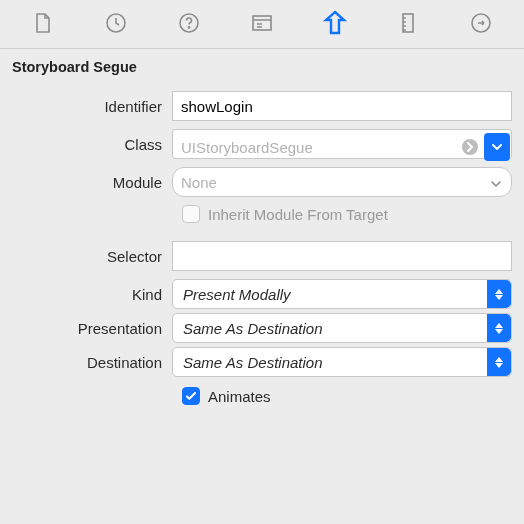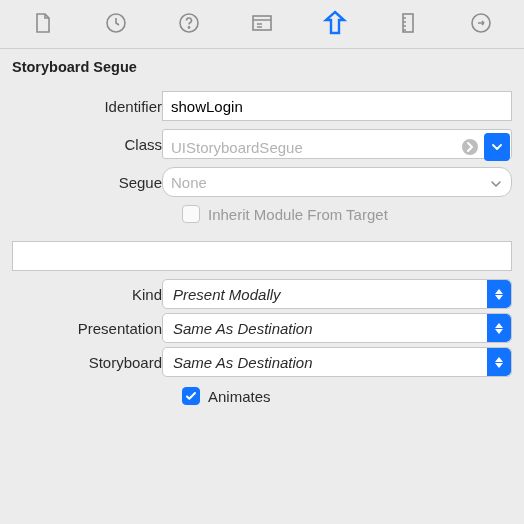--- a/index.html
+++ b/index.html
@@ -41,20 +41,21 @@
     font-size: 14.5px;
     padding: 10px 12px 8px 12px;
     color: #222;
   }
   .form {
     padding: 0 12px 12px 12px;
   }
   .row {
     display: flex;
     align-items: center;
+    gap: 10px;
     margin: 8px 0;
   }
   .row-tall { margin: 4px 0; }
   .label {
     width: 150px;
     text-align: right;
     font-size: 15px;
     color: #2b2b2b;
     flex-shrink: 0;
   }
@@ -217,39 +218,40 @@
           <span class="drop-btn">
             <svg width="10" height="8" viewBox="0 0 10 8">
                 <path d="M1 2l4 4 4-4" stroke="#fff" stroke-width="1.8" fill="none" stroke-linecap="round" stroke-linejoin="round"></path>
               </svg>
           </span>
         </div>
       </div>
     </div>
 
     <div class="row">
-      <div class="label">Segue</div>
+      <div class="label">Module</div>
       <div class="field-wrap">
         <div class="combo-plain">
           <span>None</span>
           <span class="chev">
             <svg width="10" height="8" viewBox="0 0 10 8">
                 <path d="M1 2l4 4 4-4" stroke="#8a8a8a" stroke-width="1.6" fill="none" stroke-linecap="round" stroke-linejoin="round"></path>
               </svg>
           </span>
         </div>
       </div>
     </div>
 
     <div class="check-row dim" style="margin:6px 0 18px 170px;">
       <div class="check off dim"></div>
       <span>Inherit Module From Target</span>
     </div>
 
     <div class="row">
+      <div class="label">Selector</div>
       <div class="field-wrap">
         <input class="text-input" value="" style="">
       </div>
     </div>
 
     <div class="row row-tall">
       <div class="label">Kind</div>
       <div class="field-wrap">
         <div class="select">
           <span>Present Modally</span>
@@ -268,21 +270,21 @@
           <span>Same As Destination</span>
           <div class="stepper">
             <div class="tri up"></div>
               <div class="tri down"></div>
           </div>
         </div>
       </div>
     </div>
 
     <div class="row row-tall">
-      <div class="label">Storyboard</div>
+      <div class="label">Destination</div>
       <div class="field-wrap">
         <div class="select">
           <span>Same As Destination</span>
           <div class="stepper">
             <div class="tri up"></div>
               <div class="tri down"></div>
           </div>
         </div>
       </div>
     </div>

